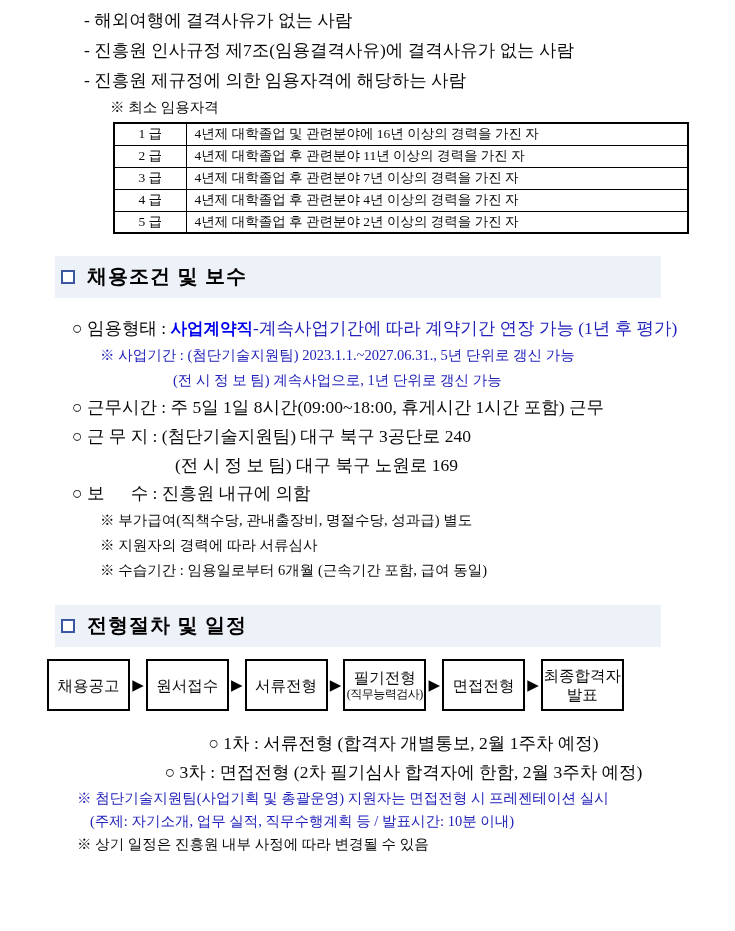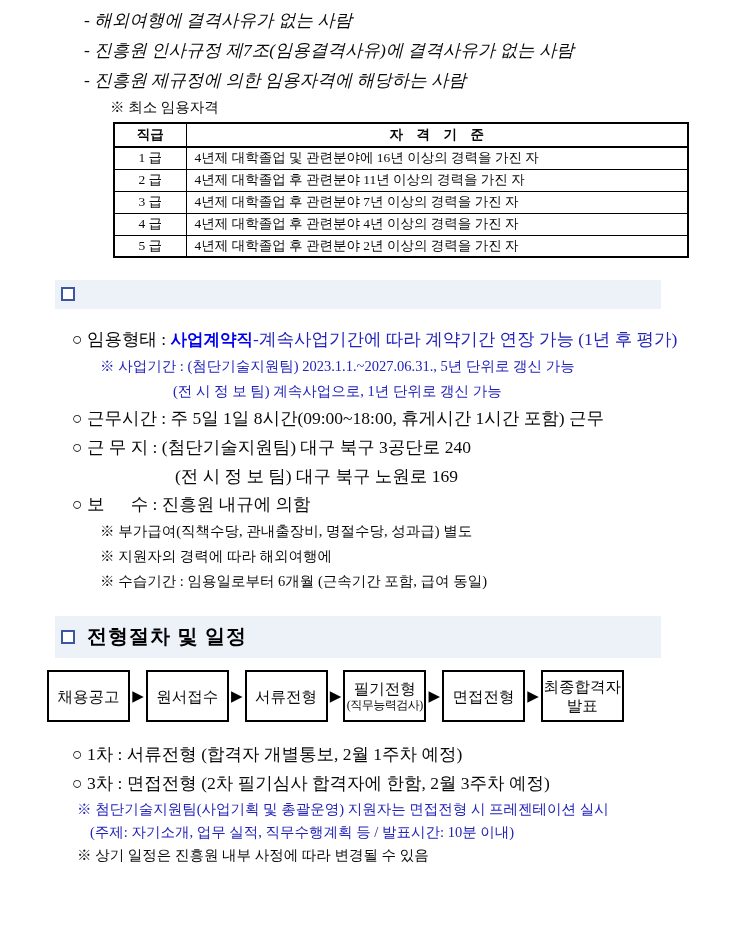--- a/index.html
+++ b/index.html
@@ -11,21 +11,21 @@
   }
   *{box-sizing:border-box;}
   html,body{margin:0;padding:0;}
   body{
     width:735px;height:931px;background:#ffffff;
     font-family:"Liberation Serif","DejaVu Serif",serif;
     color:var(--ink);overflow:hidden;
   }
   .line{white-space:pre-wrap;}
   
-  .top-list{padding-top:5px;margin-left:84px;font-size:17.5px;font-style:italic;}
+  .top-list{padding-top:5px;margin-left:84px;font-size:17.5px;}
   .top-list .line{line-height:30px;}
   .min-qual{margin:2px 0 5px 110px;font-size:14.5px;line-height:20px;}
   
   table.qual{
     border-collapse:collapse;margin-left:113px;width:576px;
     font-size:13.5px;border:2px solid #000;
   }
   table.qual th,table.qual td{border:1px solid #000;padding:1px 8px;height:22px;}
   table.qual th{height:24px;font-weight:bold;border-bottom:2px solid #000;}
   table.qual .grade{width:72px;text-align:center;}
@@ -56,38 +56,34 @@
     align-items:center;justify-content:space-between;
   }
   .flow-box{
     width:84px;height:52px;border:2px solid #000;background:#fff;
     display:flex;flex-direction:column;align-items:center;justify-content:center;
     font-size:15.5px;line-height:19px;text-align:center;
   }
   .flow-box .sub{font-size:15.5px;line-height:19px;}
   .flow-box .sub.small{font-size:12px;line-height:15px;letter-spacing:-0.5px;}
   .flow-arrow{font-family:"DejaVu Sans",sans-serif;font-size:15px;color:#000;padding:0 2px;}
-  .rounds{margin-top:18px;}
+  .rounds{margin-top:18px;text-align:center;}
 </style>
 </head>
 <body>
 
 <div class="top-list">
   <div class="line">- 해외여행에 결격사유가 없는 사람</div>
   <div class="line">- 진흥원 인사규정 제7조(임용결격사유)에 결격사유가 없는 사람</div>
   <div class="line">- 진흥원 제규정에 의한 임용자격에 해당하는 사람</div>
 </div>
 <div class="min-qual line">※ 최소 임용자격</div>
 
 <table class="qual">
   <tbody>
-      <tr>
-    <th class="grade">직급</th>
-    <th class="line">자    격    기    준</th>
-  </tr>
   <tr>
     <td class="grade">1 급</td>
     <td class="crit">4년제 대학졸업 및 관련분야에 16년 이상의 경력을 가진 자</td>
   </tr>
   <tr>
     <td class="grade">2 급</td>
     <td class="crit">4년제 대학졸업 후 관련분야 11년 이상의 경력을 가진 자</td>
   </tr>
   <tr>
     <td class="grade">3 급</td>
@@ -99,31 +95,32 @@
   </tr>
   <tr>
     <td class="grade">5 급</td>
     <td class="crit">4년제 대학졸업 후 관련분야 2년 이상의 경력을 가진 자</td>
   </tr>
 </tbody>
   </table>
 
 <div class="section-header">
   <span class="square"></span>
+  <span>채용조건 및 보수</span>
 </div>
 
 <div class="l-circ line mt"><span>○ 임용형태 : </span><span class="bblue">사업계약직</span><span class="blue">-계속사업기간에 따라 계약기간 연장 가능 (1년 후 평가)</span></div>
 <div class="l-note line blue">※ 사업기간 : (첨단기술지원팀) 2023.1.1.~2027.06.31., 5년 단위로 갱신 가능</div>
 <div class="l-note line blue" style="margin-left:173px;">(전 시 정 보 팀) 계속사업으로, 1년 단위로 갱신 가능</div>
 <div class="l-circ line">○ 근무시간 : 주 5일 1일 8시간(09:00~18:00, 휴게시간 1시간 포함) 근무</div>
 <div class="l-circ line">○ 근 무 지 : (첨단기술지원팀) 대구 북구 3공단로 240</div>
 <div class="l-cont line">(전 시 정 보 팀) 대구 북구 노원로 169</div>
 <div class="l-circ line">○ 보      수 : 진흥원 내규에 의함</div>
 <div class="l-note line">※ 부가급여(직책수당, 관내출장비, 명절수당, 성과급) 별도</div>
-<div class="l-note line">※ 지원자의 경력에 따라 해외여행에</div>
+<div class="l-note line">※ 지원자의 경력에 따라 서류심사</div>
 <div class="l-note line">※ 수습기간 : 임용일로부터 6개월 (근속기간 포함, 급여 동일)</div>
 
 <div class="section-header">
   <span class="square"></span>
   <span>전형절차 및 일정</span>
 </div>
 
 <div class="flow">
   <div class="flow-box">
     <span>채용공고</span>

